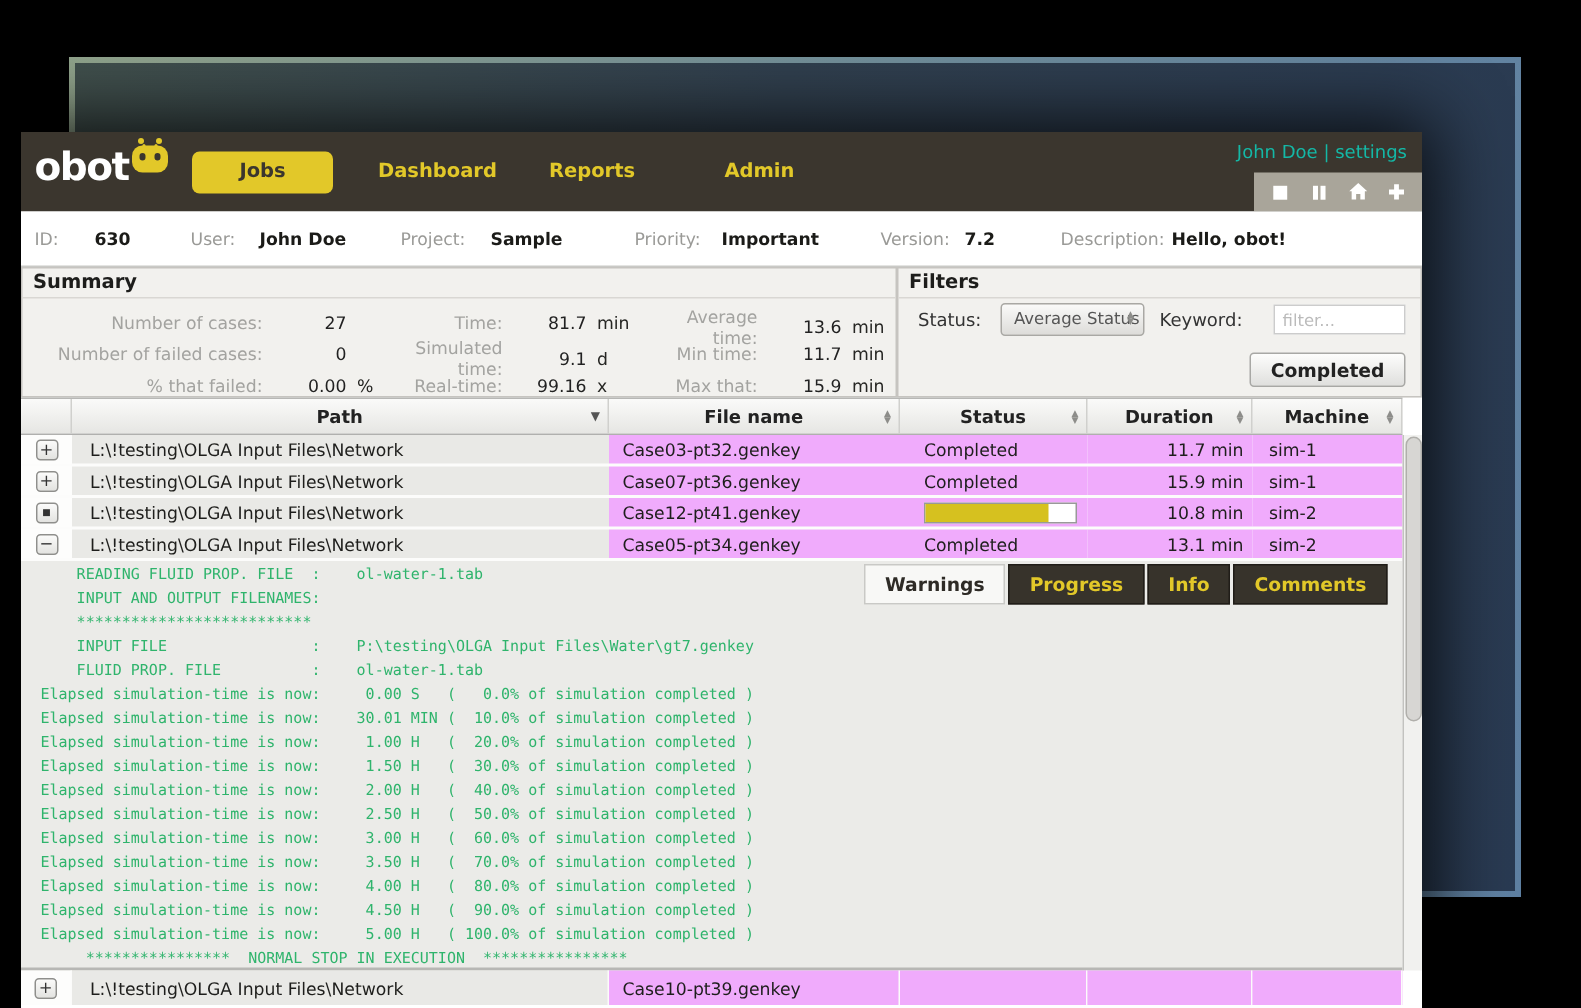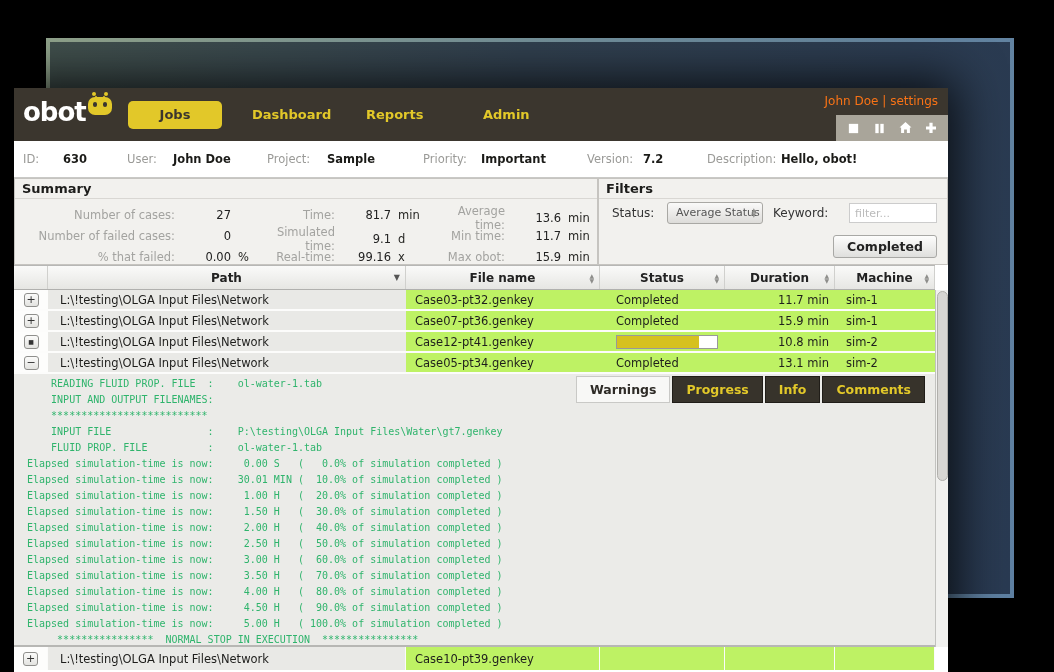--- a/index.html
+++ b/index.html
@@ -28,21 +28,21 @@
   .logo{position:absolute;left:9px;top:9px;font-size:26px;font-weight:bold;color:#fff;letter-spacing:-1px;}
   .robot{position:absolute;left:74px;top:9px;width:24px;height:18px;background:#e2c829;border-radius:7px;}
   .robot::before{content:"";position:absolute;top:-5px;left:4px;width:4px;height:4px;border-radius:50%;
     background:#e2c829;box-shadow:12px 0 0 #e2c829,2px 3px 0 -1px #e2c829,10px 3px 0 -1px #e2c829;}
   .robot::after{content:"";position:absolute;top:5px;left:5px;width:4px;height:5px;border-radius:2px;
     background:#3b362e;box-shadow:10px 0 0 #3b362e;}
   .nav{position:absolute;left:114px;top:13px;width:520px;height:28px;}
   .nav-item{position:absolute;top:6px;font-size:13px;font-weight:bold;color:#e2c829;cursor:pointer;}
   .nav-item.active{top:0;width:94px;height:28px;line-height:28px;text-align:center;
     background:#e2c829;color:#3b362e;border-radius:5px;}
-  .user-links{position:absolute;right:10px;top:6px;font-size:12px;color:#f97316;}
+  .user-links{position:absolute;right:10px;top:6px;font-size:12px;color:#14b8a6;}
   .user-links span{cursor:pointer;}
   .toolbar{position:absolute;right:0;top:27px;width:112px;height:26px;background:#a9a59a;
     display:flex;align-items:center;justify-content:space-evenly;}
   .tb-btn{width:18px;height:16px;display:flex;align-items:center;justify-content:center;cursor:pointer;}
   .tb-btn svg{fill:#fff;}
   
   .info-bar{position:absolute;left:0;top:53px;width:934px;height:37px;background:#fff;
     border-bottom:1px solid #c9c9c6;display:flex;align-items:center;padding-left:9px;box-sizing:border-box;}
   .ji-pair{display:flex;margin-right:16px;font-size:11.5px;}
   .ji-label{color:#9a9a97;}
@@ -85,21 +85,21 @@
     box-sizing:border-box;}
   .th{position:relative;display:flex;align-items:center;justify-content:center;
     font-size:12px;font-weight:bold;color:#222;border-right:1px solid #d0d0cd;box-sizing:border-box;}
   .c0{width:34px;} .c1{width:358px;} .c2{width:194px;} .c3{width:125px;} .c4{width:110px;} .c5{width:100px;}
   .sort-ic{position:absolute;right:5px;top:50%;transform:translateY(-50%);line-height:0;}
   .sort-desc{font-size:8px;color:#555;}
   .updown{display:inline-flex;flex-direction:column;line-height:5px;}
   .updown span{font-size:6px;color:#8d8d8a;}
   .rows{position:absolute;left:0;top:202px;width:921px;}
   .trow{display:flex;height:19px;border-bottom:2px solid #fcfcfb;}
-  .td{box-sizing:border-box;display:flex;align-items:center;background:#bef264;
+  .td{box-sizing:border-box;display:flex;align-items:center;background:#f0abfc;
     font-size:11.5px;color:#1e1e1c;overflow:hidden;white-space:nowrap;}
   .td.c0{background:#fdfdfc;justify-content:center;}
   .td.c1{background:#e9e9e6;padding-left:12px;}
   .td.c2{padding-left:9px;}
   .td.c3{padding-left:16px;}
   .td.c4{justify-content:flex-end;padding-right:6px;}
   .td.c5{padding-left:11px;}
   .expand-btn{width:15px;height:14px;border:1px solid #8f8f8c;border-radius:3px;box-sizing:border-box;
     background:linear-gradient(#fbfbfa,#e3e3e0);color:#333;font-size:11px;line-height:11px;
     display:flex;align-items:center;justify-content:center;cursor:pointer;}
@@ -241,21 +241,21 @@
           <span class="sum-label">Average time:</span>
           <span class="sum-value">13.6</span>
           <span class="sum-unit">min</span>
         </div>
         <div class="sum-row">
           <span class="sum-label">Min time:</span>
           <span class="sum-value">11.7</span>
           <span class="sum-unit">min</span>
         </div>
         <div class="sum-row">
-          <span class="sum-label">Max obot:</span>
+          <span class="sum-label">Max that:</span>
           <span class="sum-value">15.9</span>
           <span class="sum-unit">min</span>
         </div>
       </div>
   </div>
 
   <div class="panel panel-filters">
     <div class="panel-title">Filters</div>
     <div class="flt-label" style="left:13px;top:27px;">Status:</div>
     <div class="status-select">

